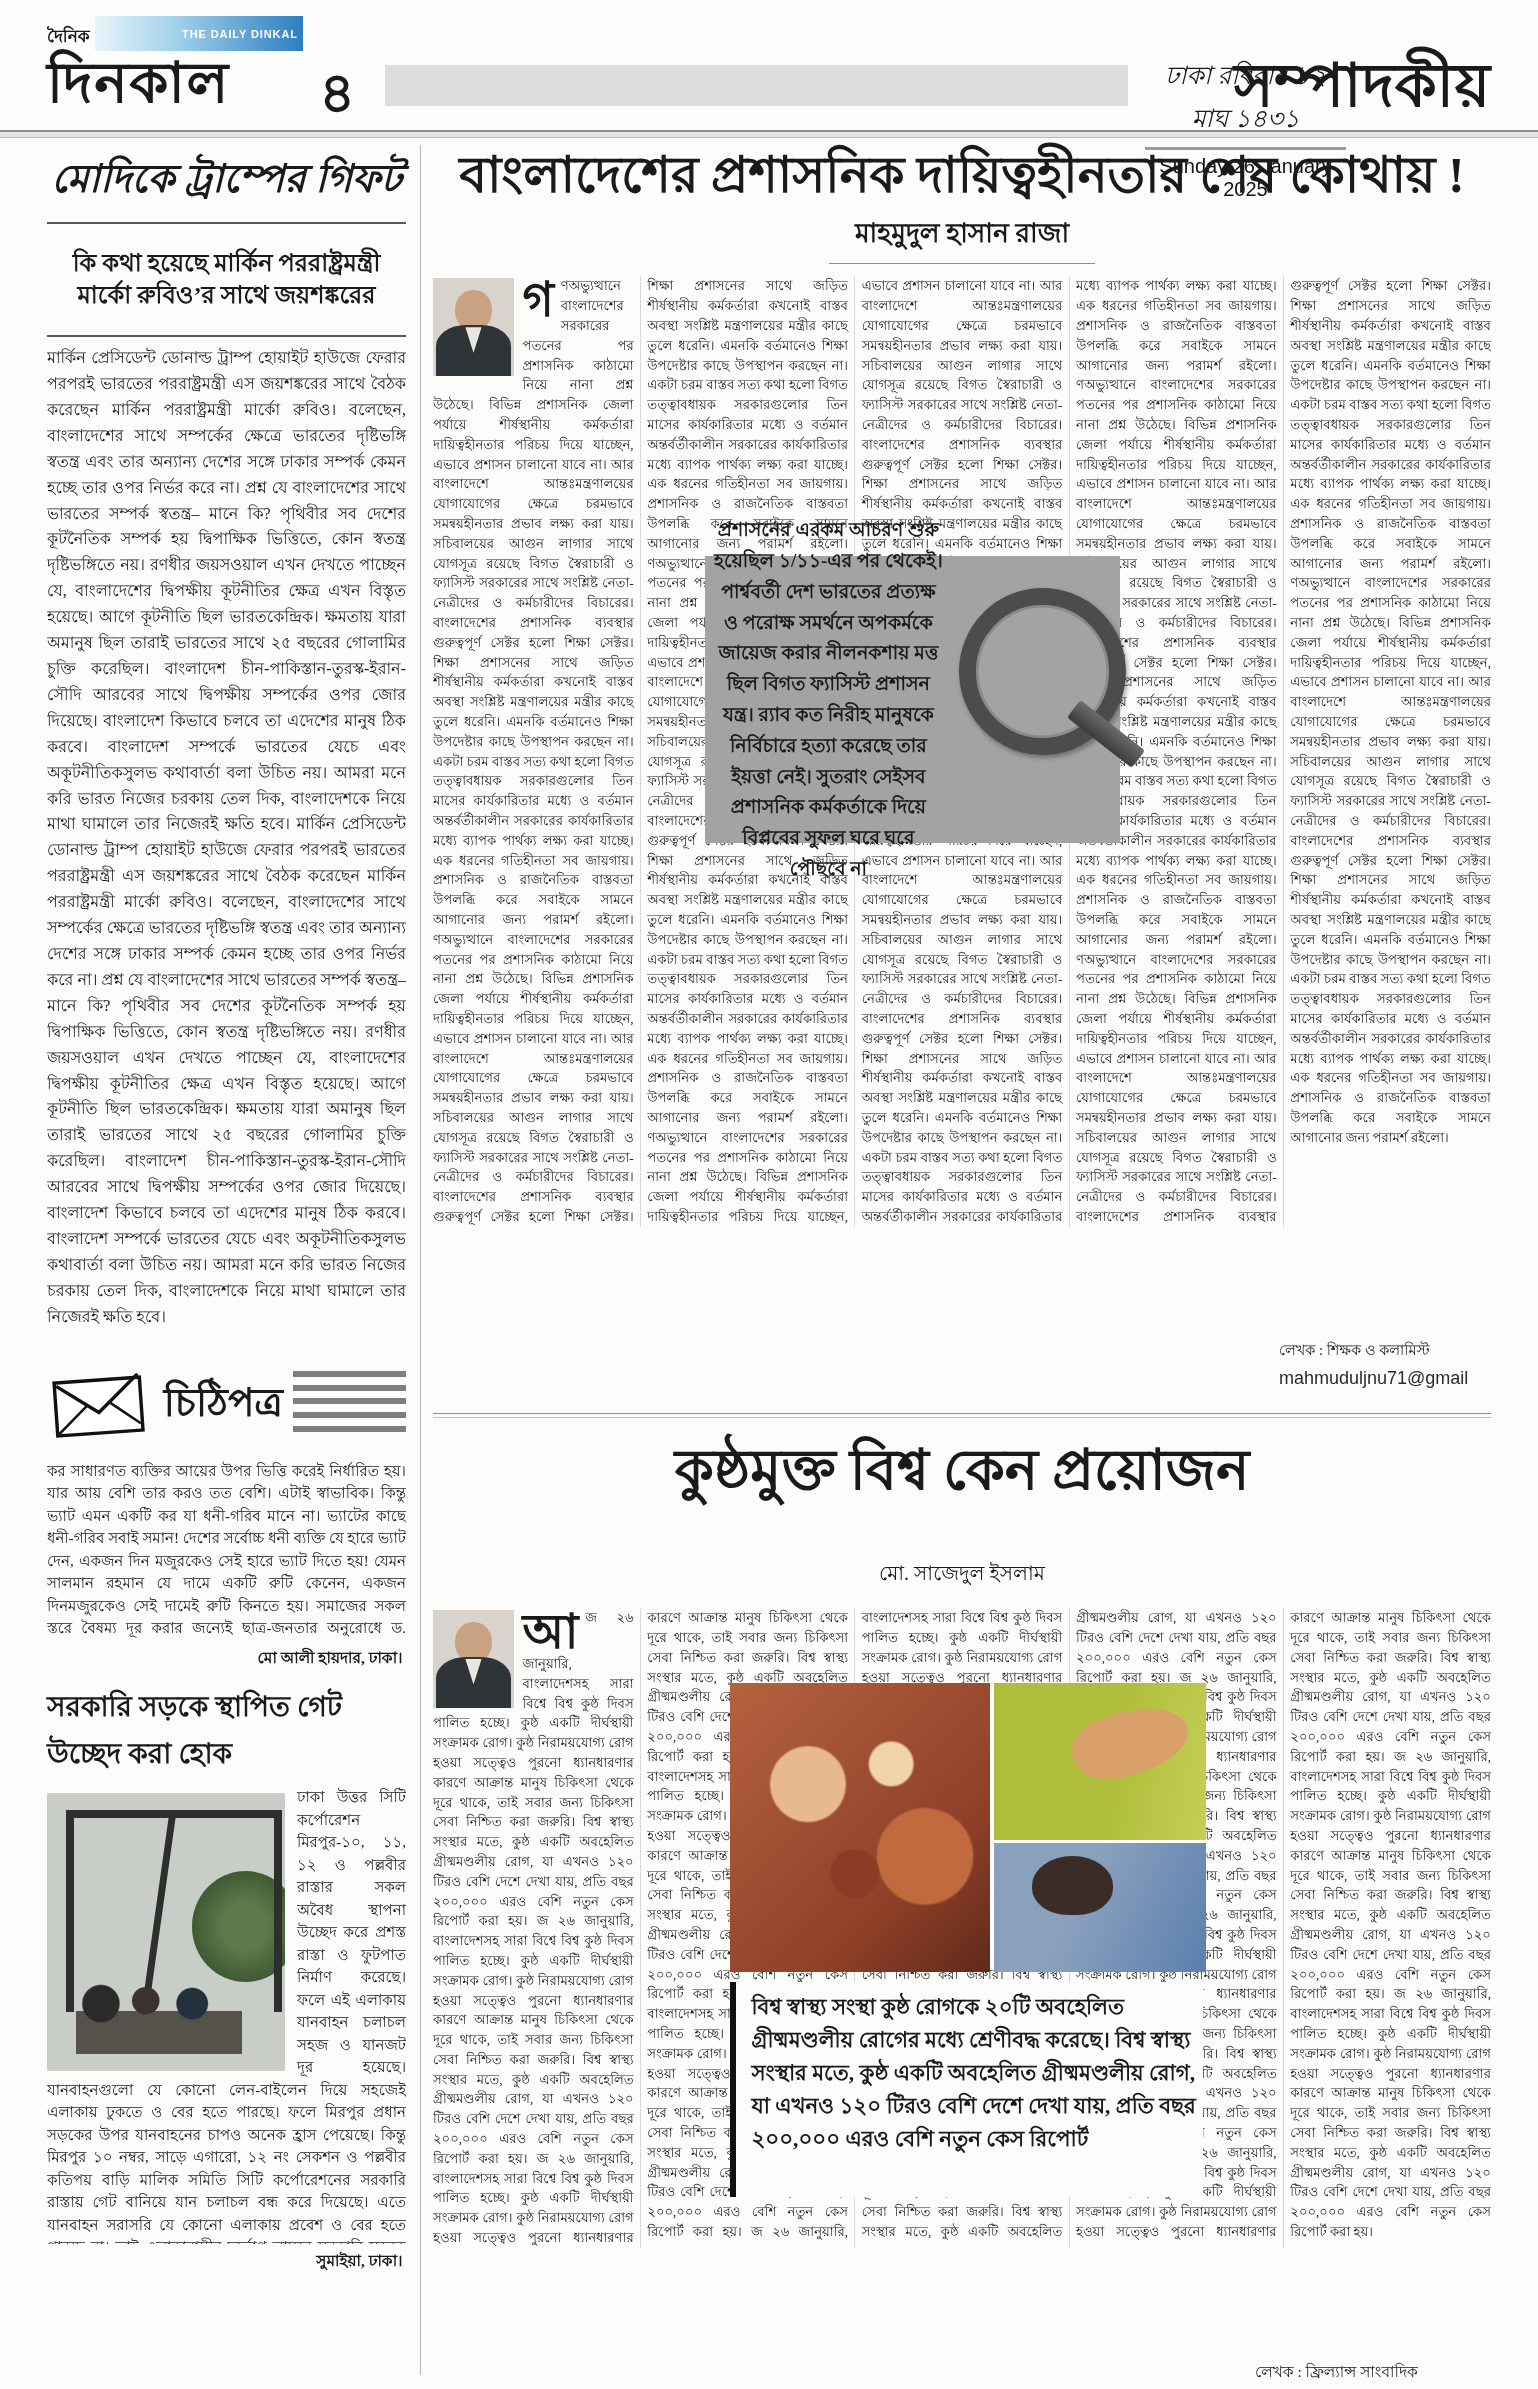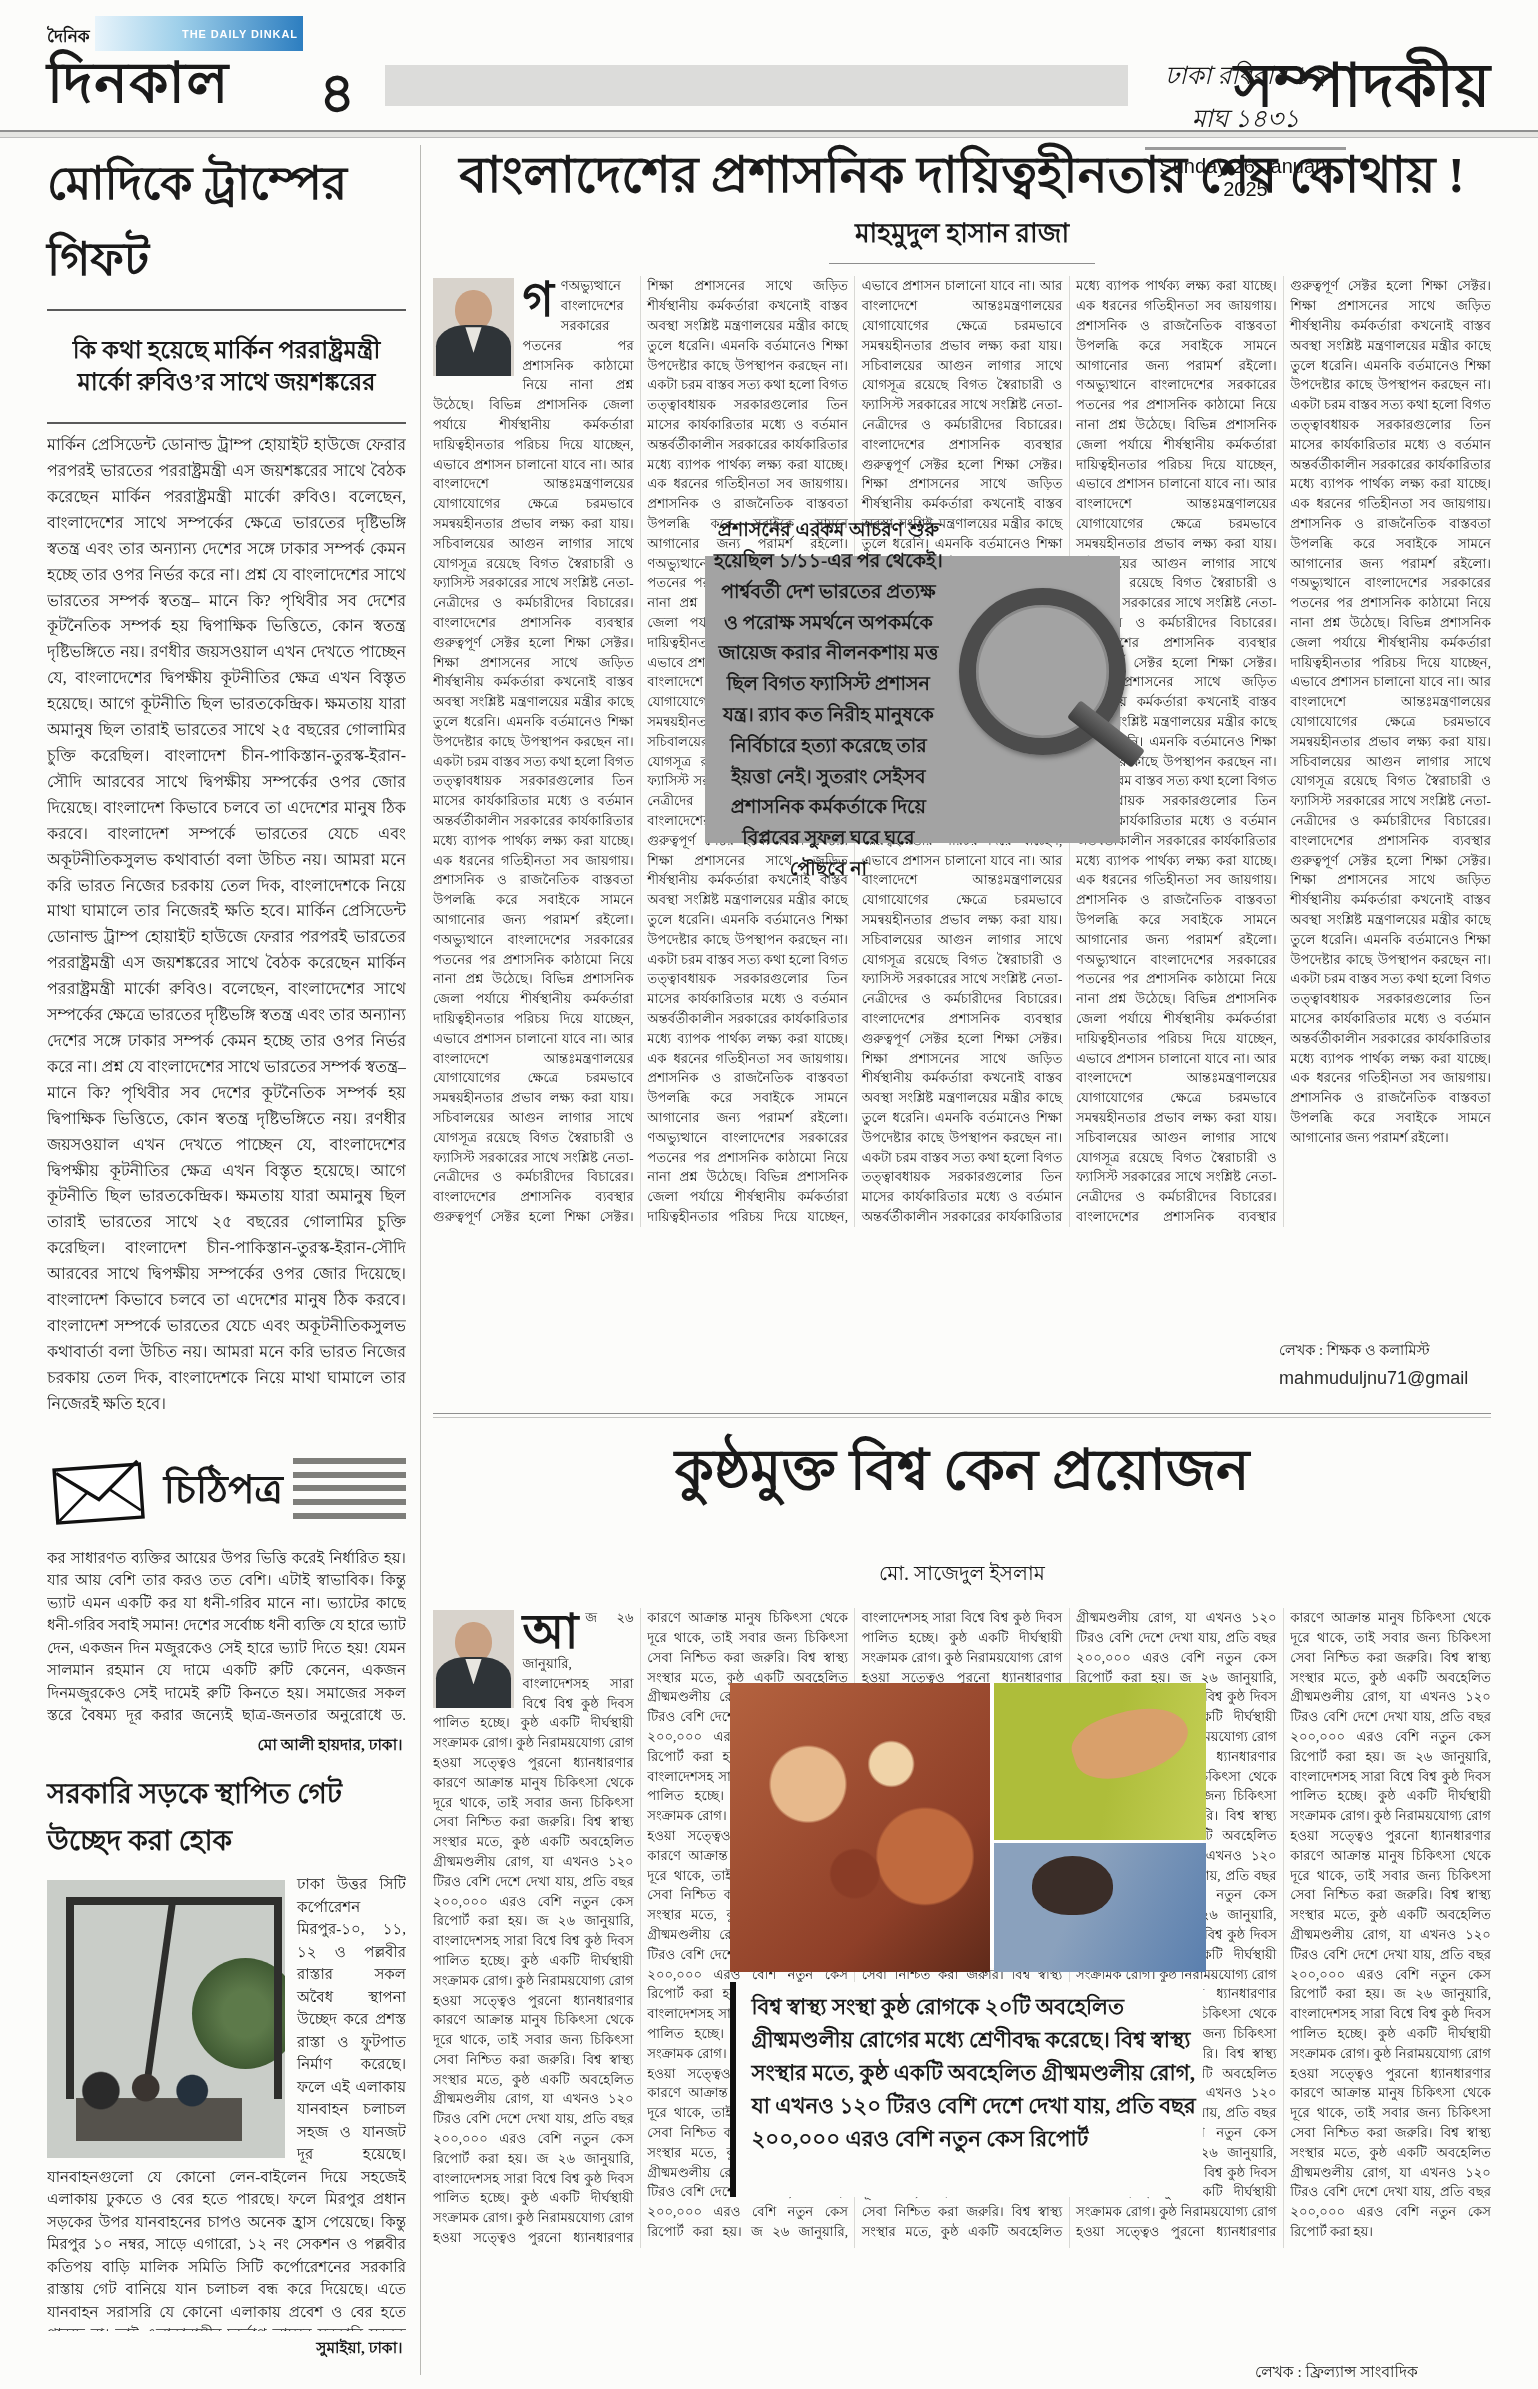--- a/index.html
+++ b/index.html
@@ -20,21 +20,21 @@
   .date-bn{font-size:25px;padding-bottom:5.1px;border-bottom:3.4px solid #9a9a9a;font-style:italic;}
   .date-en{font-family:"Liberation Sans",sans-serif;font-size:20px;margin-top:5.1px;color:#111;}
   .section-name{position:absolute;right:0;top:15.4px;font-size:60px;font-weight:900;letter-spacing:0.9px;}
   .head-rule{position:absolute;top:130px;left:0;right:0;height:5.1px;
              border-top:2.6px solid #8f8f8f;border-bottom:0.9px solid #bdbdbd;background:#e5e5e2;}
   
   .content{position:absolute;top:145px;left:47px;right:47px;bottom:13.7px;}
   .vdivider{position:absolute;left:373px;top:0;bottom:0;width:0.9px;background:#b9b9b4;}
   
   .leftcol{position:absolute;left:0;top:0;width:359px;bottom:0;}
-  .lc-head{font-size:46px;font-weight:900;margin:3.4px 0 8.5px;}
+  .lc-head{font-size:39px;font-weight:900;text-align:center;margin:3.4px 0 8.5px;font-style:italic;}
   .lc-rule{height:1.7px;background:#5a5a5a;margin:5.1px 0;}
   .lc-sub{font-size:24px;text-align:center;line-height:1.35;padding:3.4px 6.8px;}
   .lc-body{font-size:16px;line-height:1.62;text-align:justify;max-height:1047px;overflow:hidden;margin-top:8.5px;}
   .letters-head{margin-top:19px;height:111px;position:relative;display:flex;align-items:center;}
   .stripes{flex:1;height:67px;background:repeating-linear-gradient(#7e7e7a 0 6px,transparent 6px 13.7px);}
   .letters-title{font-size:39px;font-weight:900;padding:0 10.3px;white-space:nowrap;}
   .env-wrap{width:103px;height:82px;flex:0 0 auto;margin-right:3.4px;background:#fcfcfa;}
   .letter-head{font-size:28px;font-weight:900;margin:13.7px 0 6.8px;}
   .letter-body{font-size:15px;line-height:1.5;text-align:justify;overflow:hidden;}
   .letter1-body{max-height:181px;}

